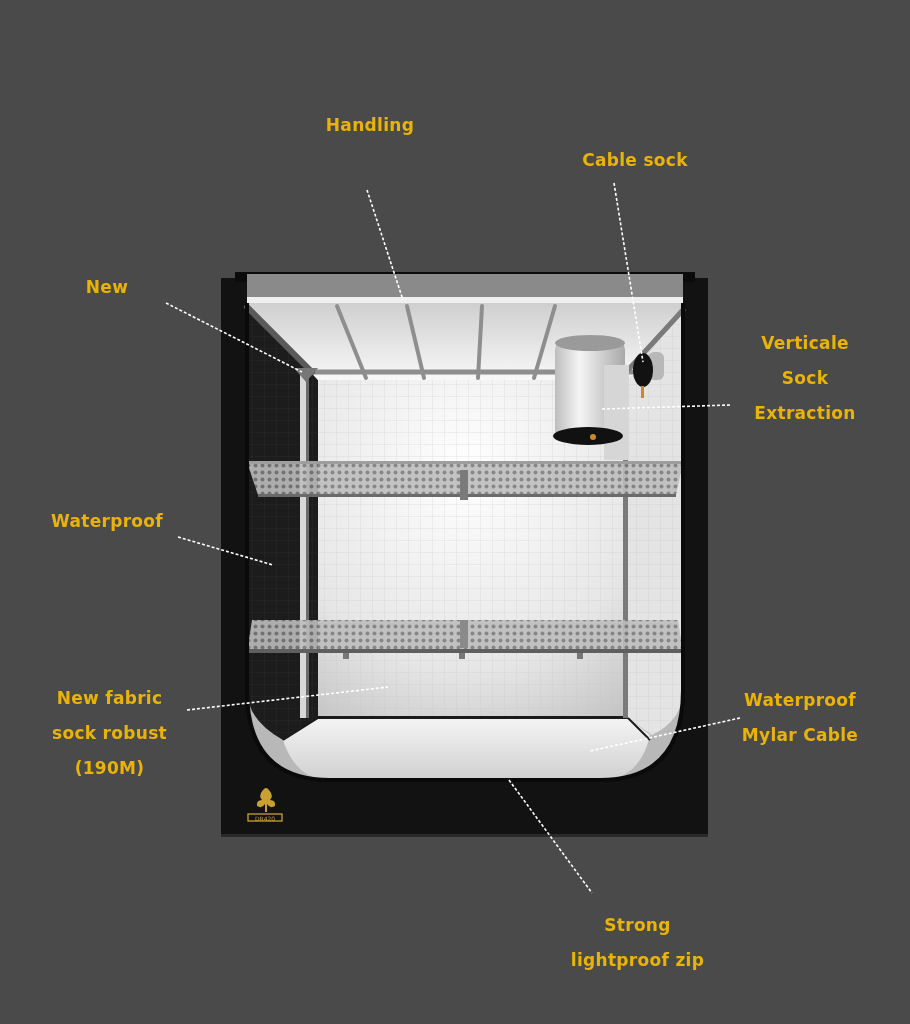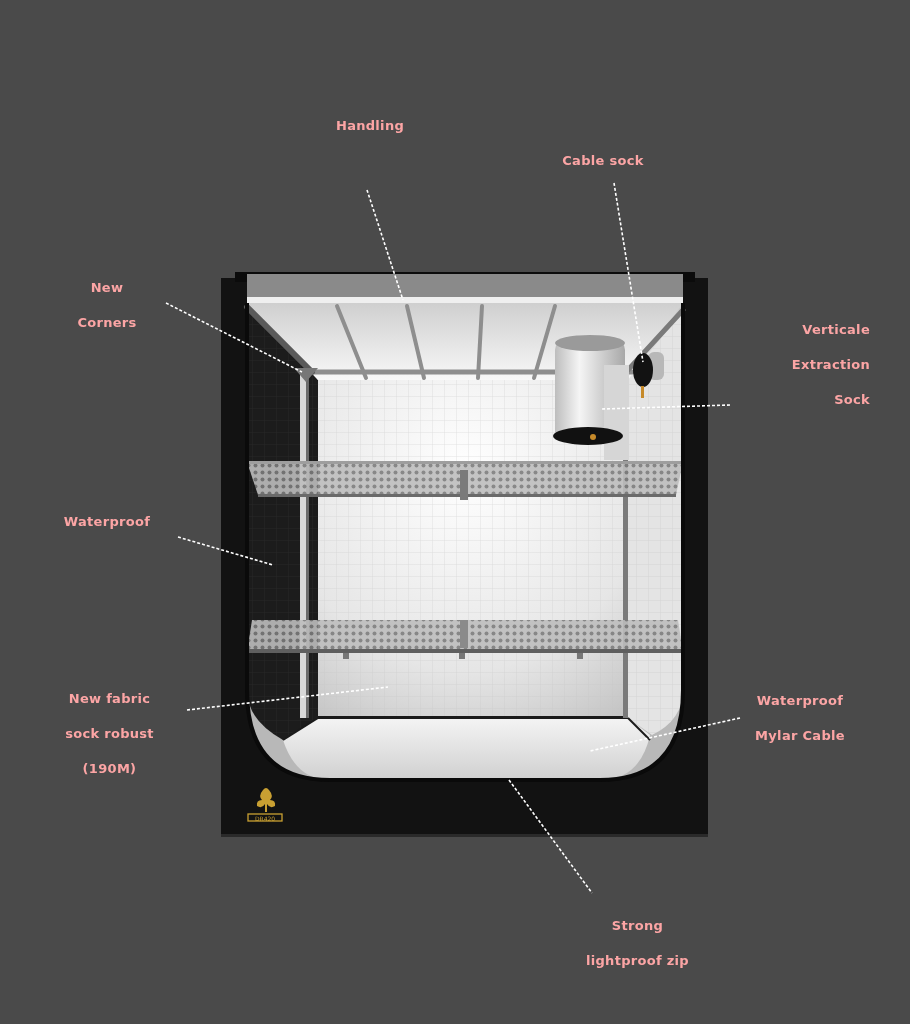--- a/index.html
+++ b/index.html
@@ -1,18 +1,18 @@
 <!DOCTYPE html>
 <html><head>
 <meta charset="utf-8">
 <style>
   html,body{margin:0;padding:0;}
   body{width:910px;height:1024px;background:#4a4a4a;position:relative;overflow:hidden;
        font-family:"DejaVu Sans",sans-serif;}
-  .label{position:absolute;color:#fca5a5;font-size:13px;font-weight:bold;line-height:35px;
+  .label{position:absolute;color:#eab308;font-size:17px;font-weight:bold;line-height:35px;
          text-align:center;white-space:nowrap;letter-spacing:0.3px;}
   .label span{display:block;}
   #tent{position:absolute;left:0;top:0;width:910px;height:1024px;}
   #leaders{position:absolute;left:0;top:0;width:910px;height:1024px;pointer-events:none;}
 </style>
 </head>
 <body>
 
 <svg id="tent" viewBox="0 0 910 1024" xmlns="http://www.w3.org/2000/svg">
   <defs>
@@ -141,33 +141,32 @@
     <line x1="187" y1="710" x2="388" y2="687"></line>
     <line x1="740" y1="718" x2="590" y2="751"></line>
     <line x1="509" y1="780" x2="592" y2="893"></line>
   </g>
 </svg>
 
 <div class="label" style="left:310px;top:108px;width:120px;">
   <span>Handling</span>
 </div>
 
-<div class="label" style="left:528px;top:143px;width:150px;">
+<div class="label" style="left:560px;top:143px;width:150px;">
   <span>Cable sock</span>
 </div>
 
 <div class="label" style="left:47px;top:251px;width:120px;margin-top:19px;">
   <span>New</span>
-  <span>Corners</span>
 </div>
 
-<div class="label" style="left:740px;top:312px;width:130px;text-align:right;">
+<div class="label" style="left:740px;top:326px;width:130px;">
   <span>Verticale</span>
+  <span>Sock</span>
   <span>Extraction</span>
-  <span>Sock</span>
 </div>
 
 <div class="label" style="left:42px;top:504px;width:130px;">
   <span>Waterproof</span>
 </div>
 
 <div class="label" style="left:37px;top:681px;width:145px;">
   <span>New fabric</span>
   <span>sock robust</span>
   <span>(190M)</span>

